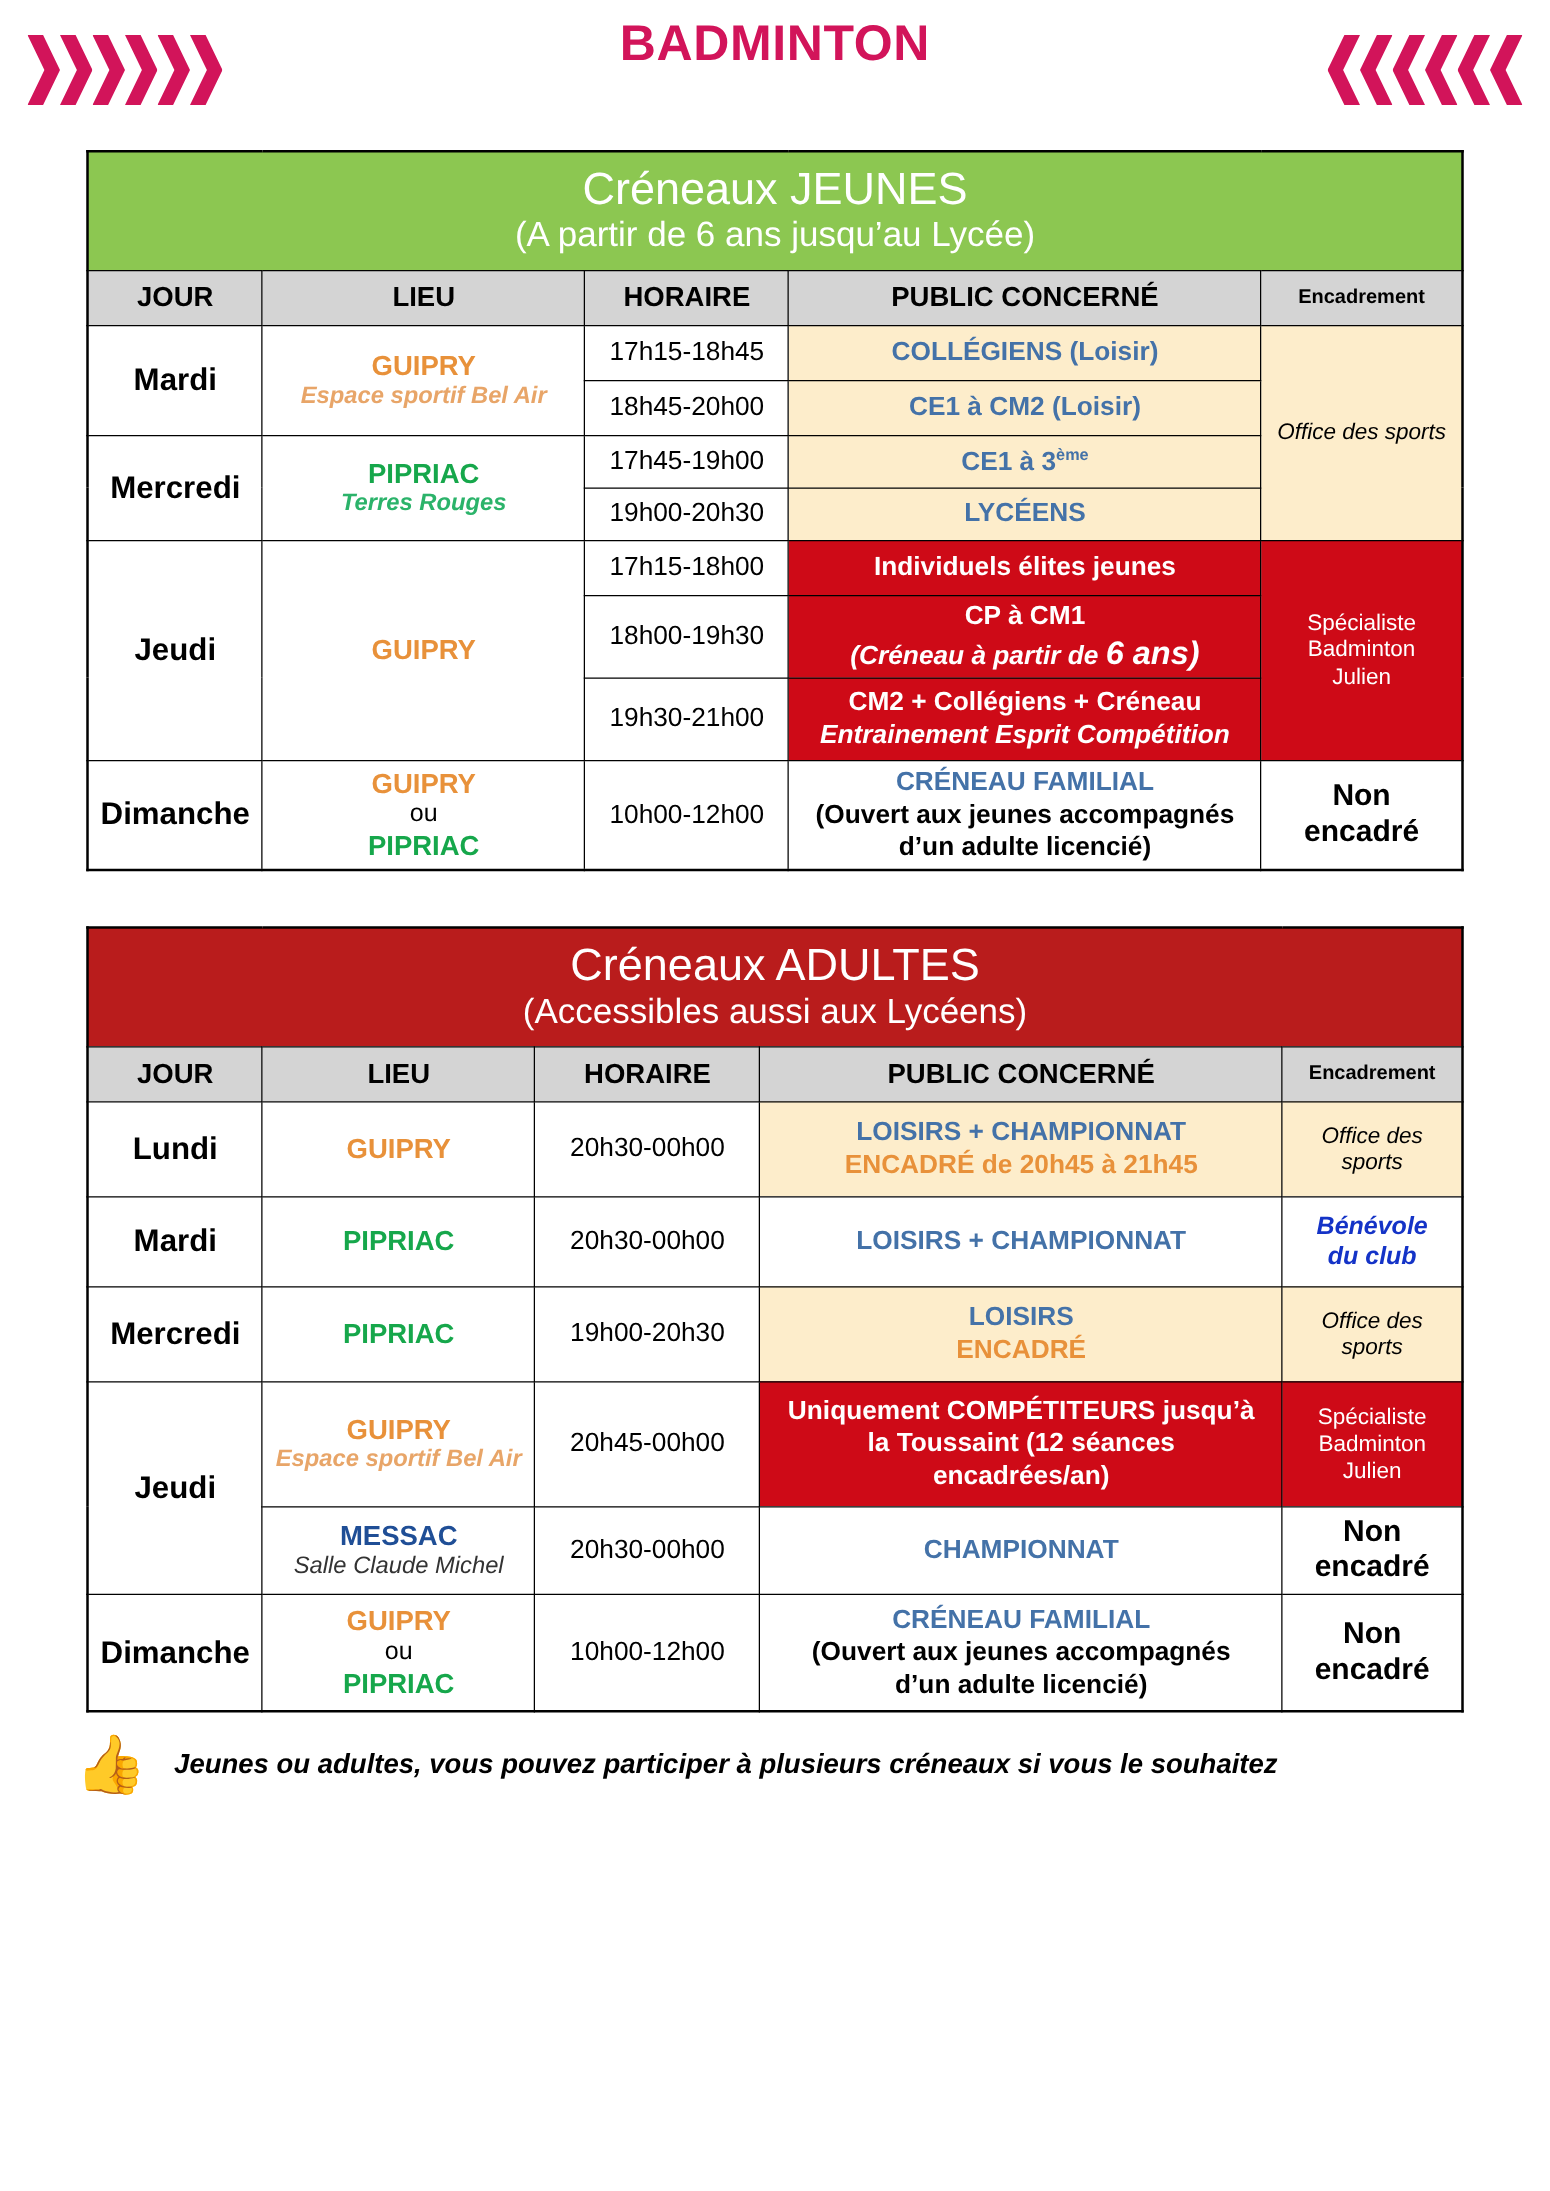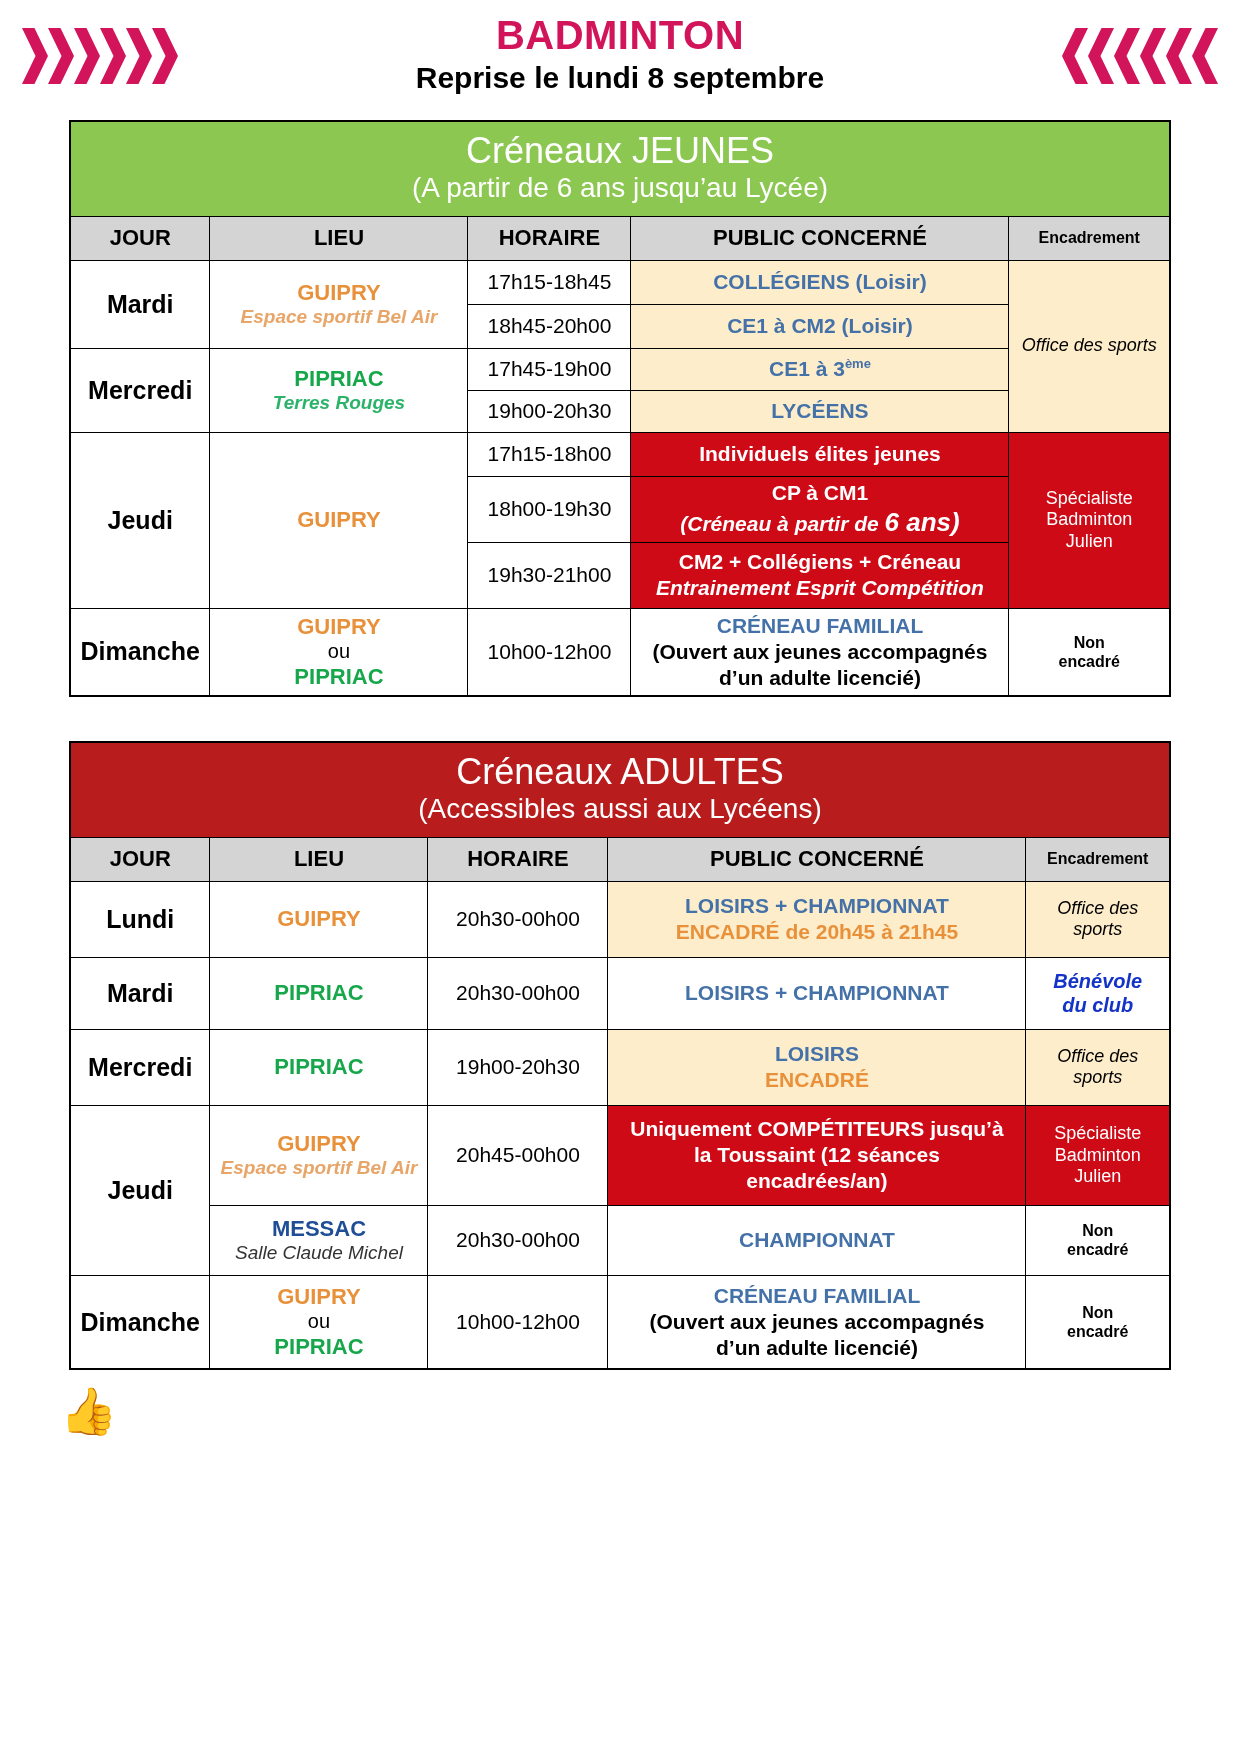--- a/index.html
+++ b/index.html
@@ -135,21 +135,21 @@
   .pub-white-text { color: #ffffff; font-weight: bold; }
   .pub-white-italic { color: #ffffff; font-weight: bold; font-style: italic; }
   .big-ans { font-size: 26px; font-style: italic; font-weight: bold; }
   .sup { font-size: 13px; vertical-align: super; }
 
   .enc-cell { font-size: 18px; line-height: 1.2; }
   .enc-cream { background: #FDEDCB; }
   .enc-white { background: #FFFFFF; }
   .enc-red   { background: #CE0A17; color: #ffffff; }
   .enc-italic { font-style: italic; }
-  .enc-bold-nonencadre { font-weight: bold; font-size: 16px; }
+  .enc-bold-nonencadre { font-weight: bold; font-size: 24px; }
   .enc-benevole { color: #1433C7; font-weight: bold; font-style: italic; font-size: 20px; }
 
   .spacer-between { height: 44px; }
 
   
   .footer {
     display: flex;
     align-items: center;
     gap: 22px;
     padding: 18px 0 0 60px;
@@ -169,21 +169,20 @@
   <div class="chevrons left">
     <span class="chev r"></span>
     <span class="chev r"></span>
     <span class="chev r"></span>
     <span class="chev r"></span>
     <span class="chev r"></span>
     <span class="chev r"></span>
   </div>
   <div class="title-block">
     <div class="main-title">BADMINTON</div>
-    <div class="sub-title">Reprise le lundi 8 septembre</div>
   </div>
   <div class="chevrons right">
     <span class="chev l"></span>
     <span class="chev l"></span>
     <span class="chev l"></span>
     <span class="chev l"></span>
     <span class="chev l"></span>
     <span class="chev l"></span>
   </div>
 </div>
@@ -422,13 +421,14 @@
     <td class="enc-cell enc-white">
       <div class="enc-bold-nonencadre">Non</div>
       <div class="enc-bold-nonencadre">encadré</div>
     </td>
   </tr>
 </tbody>
   </table>
 
 <div class="footer">
   <span class="thumb-icon">👍</span>
+  <span class="footer-text">Jeunes ou adultes, vous pouvez participer à plusieurs créneaux si vous le souhaitez</span>
 </div>
 
 </body></html>

